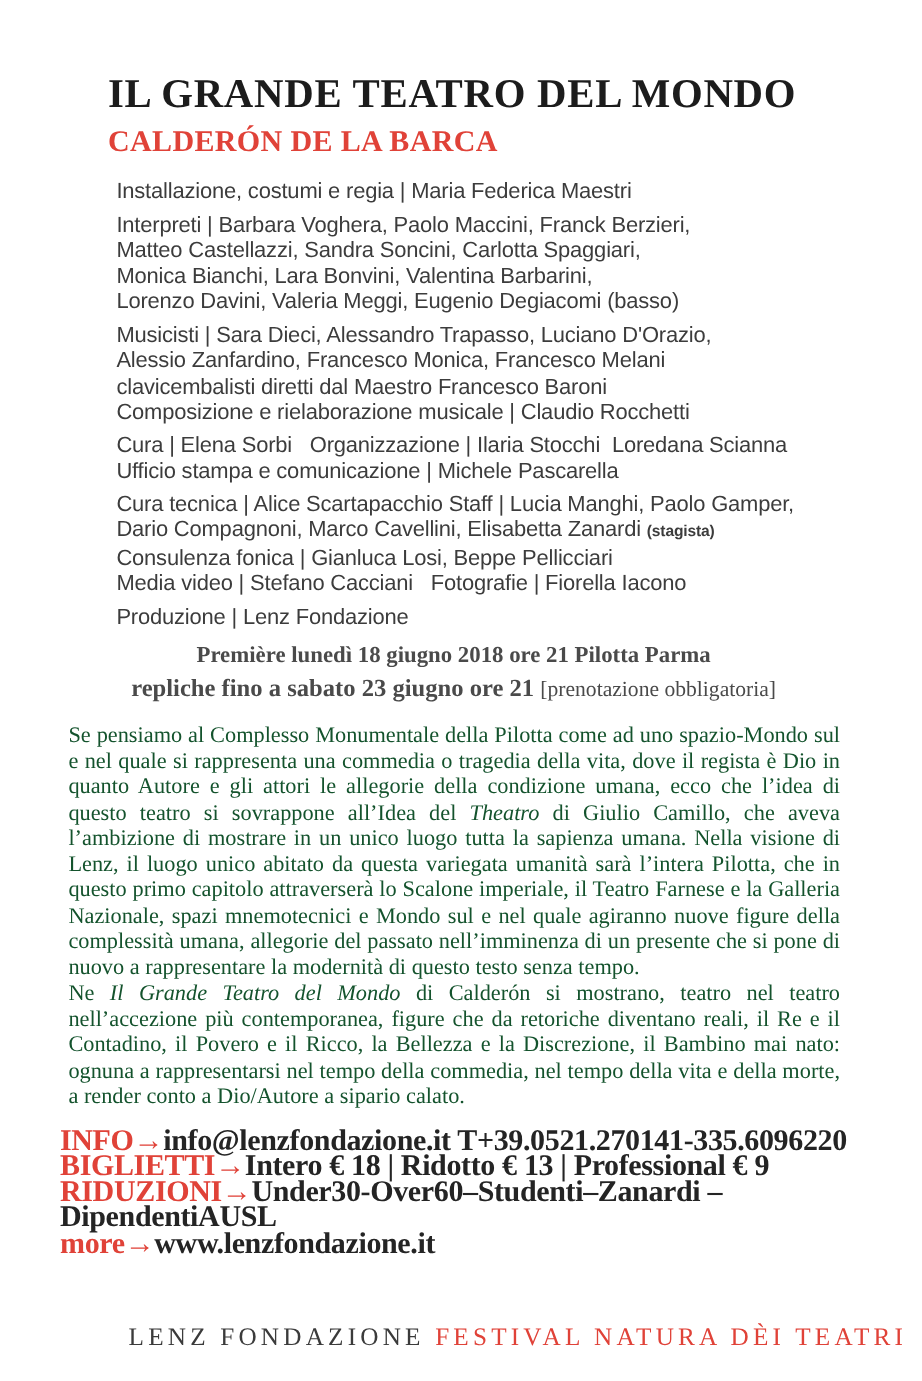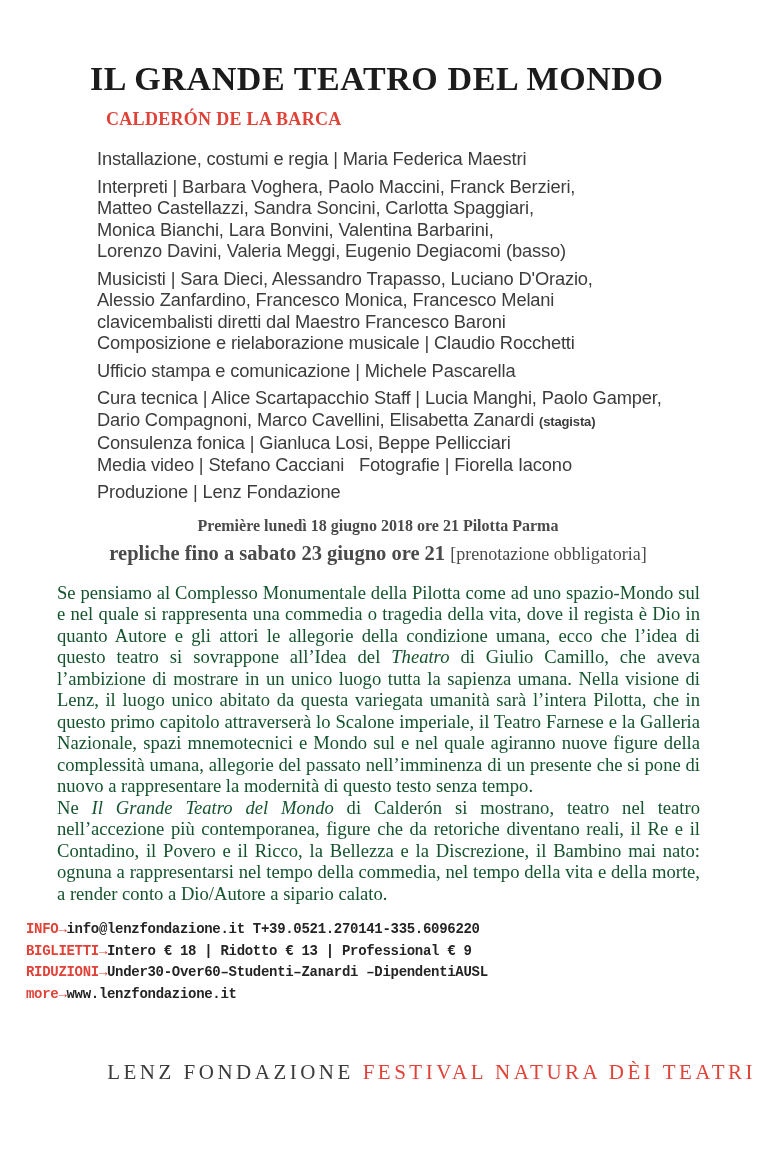--- a/index.html
+++ b/index.html
@@ -16,24 +16,24 @@
   .title{
     margin:0;
     font-family:"Liberation Serif", serif;
     font-weight:bold;
     font-size:34px;
     line-height:38px;
     letter-spacing:0.6px;
     color:#1c1c1c;
   }
   .author{
-    margin:7px 0 0 16px;
+    margin:7px 0 0 0;
     font-family:"Liberation Serif", serif;
     font-weight:bold;
-    font-size:18px;
+    font-size:25px;
     line-height:28px;
     letter-spacing:0.3px;
     color:var(--red,#e04238);
   }
   
   .credits{
     margin:15px 40px 0 97px;
     font-family:"Liberation Sans", sans-serif;
     font-size:18.3px;
     line-height:21.5px;
@@ -44,21 +44,21 @@
   .credit-group:first-child{margin-top:0;}
   .small{font-size:13px;font-weight:bold;}
   
   .premiere{
     margin-top:8px;
     text-align:center;
     color:#4a4a4a;
   }
   .premiere-line1{
     font-weight:bold;
-    font-size:16px;
+    font-size:19px;
     line-height:29px;
   }
   .premiere-line2{
     font-weight:bold;
     font-size:20.5px;
     line-height:27px;
   }
   .premiere-note{
     font-weight:normal;
     font-size:18px;
@@ -67,24 +67,24 @@
   .body-text{
     margin:14px 56px 0 57px;
     font-size:18.6px;
     line-height:21.5px;
     color:#14532d;
     text-align:justify;
   }
   .body-text p{margin:0;}
   
   .info{
-    margin:15px 40px 0 26px;
-    font-family:Liberation Mono, monospace;
+    margin:15px 40px 0 50px;
+    font-family:Liberation Serif, serif;
     font-weight:bold;
-    font-size:14px;
+    font-size:25px;
     line-height:21.5px;
     letter-spacing:-0.3px;
     color:#242424;
   }
   .info .label{color:var(--red,#e04238);}
   
   .footer{
     margin-top:54px;
     text-align:right;
     font-family:"Liberation Serif", serif;
@@ -116,20 +116,21 @@
         <div class="credit-line"><span>Monica Bianchi, Lara Bonvini, Valentina Barbarini,</span></div>
         <div class="credit-line"><span>Lorenzo Davini, Valeria Meggi, Eugenio Degiacomi (basso)</span></div>
       </div>
       <div class="credit-group">
         <div class="credit-line"><span>Musicisti | Sara Dieci, Alessandro Trapasso, Luciano D'Orazio,</span></div>
         <div class="credit-line"><span>Alessio Zanfardino, Francesco Monica, Francesco Melani</span></div>
         <div class="credit-line"><span>clavicembalisti diretti dal Maestro Francesco Baroni</span></div>
         <div class="credit-line"><span>Composizione e rielaborazione musicale | Claudio Rocchetti</span></div>
       </div>
       <div class="credit-group">
+        <div class="credit-line"><span>Cura | Elena Sorbi&nbsp;&nbsp; Organizzazione | Ilaria Stocchi&nbsp; Loredana Scianna</span></div>
         <div class="credit-line"><span>Ufficio stampa e comunicazione | Michele Pascarella</span></div>
       </div>
       <div class="credit-group">
         <div class="credit-line"><span>Cura tecnica | Alice Scartapacchio Staff | Lucia Manghi, Paolo Gamper,</span></div>
         <div class="credit-line"><span>Dario Compagnoni, Marco Cavellini, Elisabetta Zanardi </span><span class="small">(stagista)</span></div>
         <div class="credit-line"><span>Consulenza fonica | Gianluca Losi, Beppe Pellicciari</span></div>
         <div class="credit-line"><span>Media video | Stefano Cacciani&nbsp;&nbsp; Fotografie | Fiorella Iacono</span></div>
       </div>
       <div class="credit-group">
         <div class="credit-line"><span>Produzione | Lenz Fondazione</span></div>

